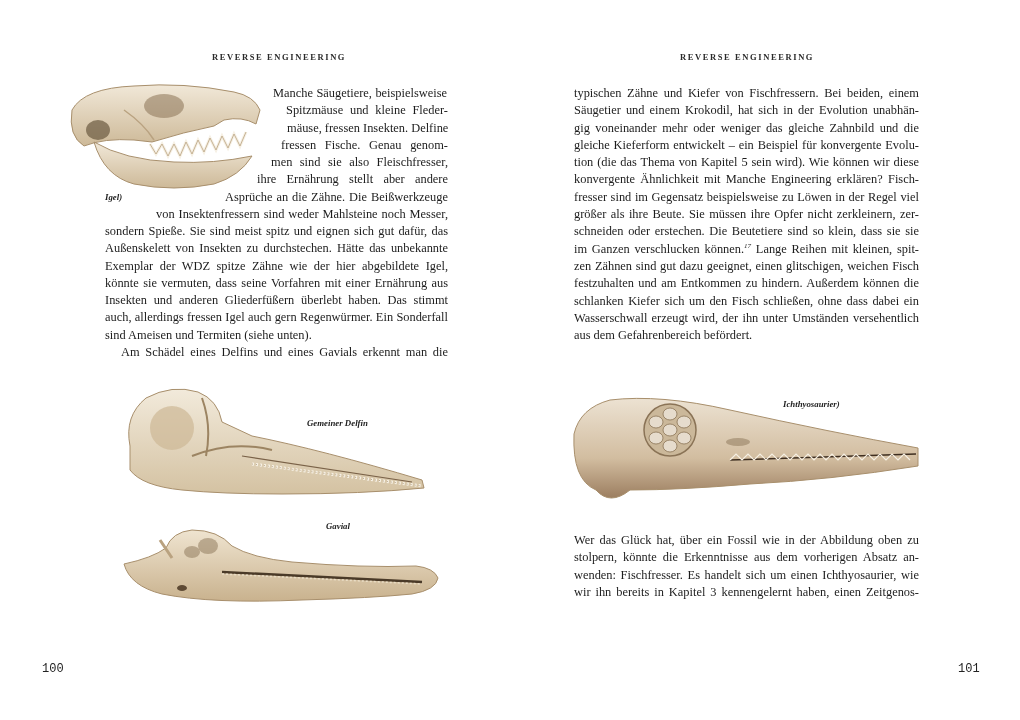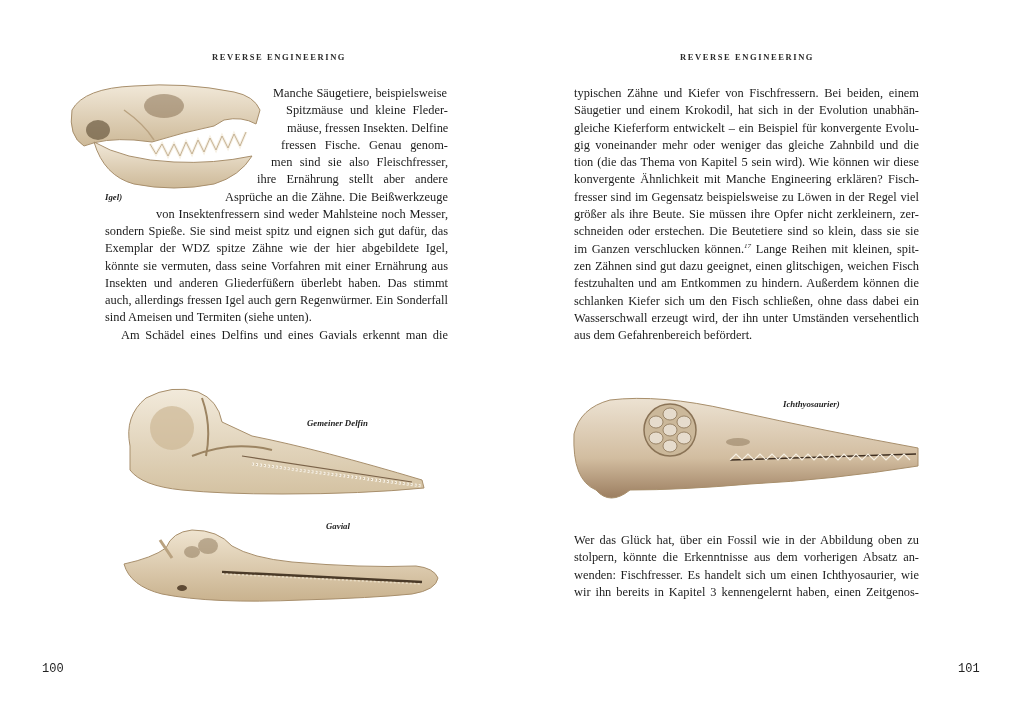--- a/index.html
+++ b/index.html
@@ -52,20 +52,21 @@
     <span class="line" style="margin-left:287px; width:161px;">mäuse, fressen Insekten. Delfine</span>
     <span class="line" style="margin-left:281px; width:167px;">fressen Fische. Genau genom-</span>
     <span class="line" style="margin-left:271px; width:177px;">men sind sie also Fleischfresser,</span>
     <span class="line" style="margin-left:257px; width:191px;">ihre Ernährung stellt aber andere</span>
     <span class="line" style="margin-left:225px; width:223px;">Asprüche an die Zähne. Die Beißwerkzeuge</span>
     <span class="line" style="margin-left:156px; width:292px;">von Insektenfressern sind weder Mahlsteine noch Messer,</span>
   </div>
 
   <div class="text-block" style="left:105px; top:223px; width:343px;">
     <span class="line">sondern Spieße. Sie sind meist spitz und eignen sich gut dafür, das</span>
+    <span class="line">Außenskelett von Insekten zu durchstechen. Hätte das unbekannte</span>
     <span class="line">Exemplar der WDZ spitze Zähne wie der hier abgebildete Igel,</span>
     <span class="line">könnte sie vermuten, dass seine Vorfahren mit einer Ernährung aus</span>
     <span class="line">Insekten und anderen Gliederfüßern überlebt haben. Das stimmt</span>
     <span class="line">auch, allerdings fressen Igel auch gern Regenwürmer. Ein Sonderfall</span>
     <span class="line last">sind Ameisen und Termiten (siehe unten).</span>
     <span class="line" style="padding-left:16px;">Am Schädel eines Delfins und eines Gavials erkennt man die</span>
   </div>
 
   <div class="figure" style="left:122px; top:386px; width:308px; height:114px;">
     <svg width="308" height="114" viewBox="0 0 308 114">
@@ -106,22 +107,22 @@
 
   <div class="folio">100</div>
 </div>
 
 <div class="page right">
   <div class="running-head">Reverse Engineering</div>
 
   <div class="text-block" style="left:64px; top:85px; width:345px;">
     <span class="line">typischen Zähne und Kiefer von Fischfressern. Bei beiden, einem</span>
     <span class="line">Säugetier und einem Krokodil, hat sich in der Evolution unabhän-</span>
+    <span class="line">gig voneinander mehr oder weniger das gleiche Zahnbild und die</span>
     <span class="line">gleiche Kieferform entwickelt – ein Beispiel für konvergente Evolu-</span>
-    <span class="line">gig voneinander mehr oder weniger das gleiche Zahnbild und die</span>
     <span class="line">tion (die das Thema von Kapitel 5 sein wird). Wie können wir diese</span>
     <span class="line">konvergente Ähnlichkeit mit Manche Engineering erklären? Fisch-</span>
     <span class="line">fresser sind im Gegensatz beispielsweise zu Löwen in der Regel viel</span>
     <span class="line">größer als ihre Beute. Sie müssen ihre Opfer nicht zerkleinern, zer-</span>
     <span class="line">schneiden oder erstechen. Die Beutetiere sind so klein, dass sie sie</span>
     <span class="line"><span>im Ganzen verschlucken können.</span><sup>17</sup><span> Lange Reihen mit kleinen, spit-</span></span>
     <span class="line">zen Zähnen sind gut dazu geeignet, einen glitschigen, weichen Fisch</span>
     <span class="line">festzuhalten und am Entkommen zu hindern. Außerdem können die</span>
     <span class="line">schlanken Kiefer sich um den Fisch schließen, ohne dass dabei ein</span>
     <span class="line">Wasserschwall erzeugt wird, der ihn unter Umständen versehentlich</span>

